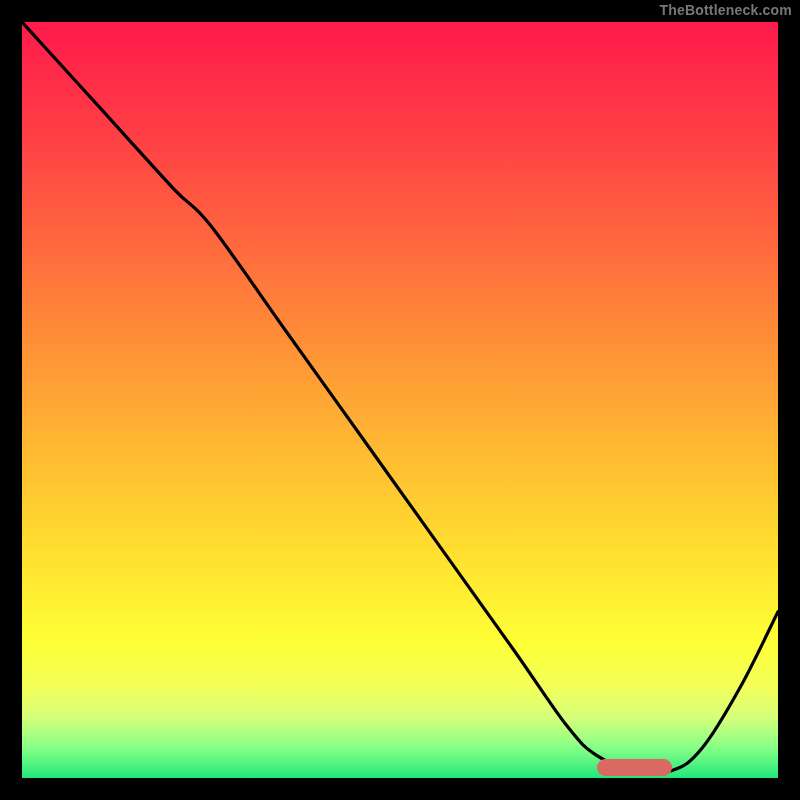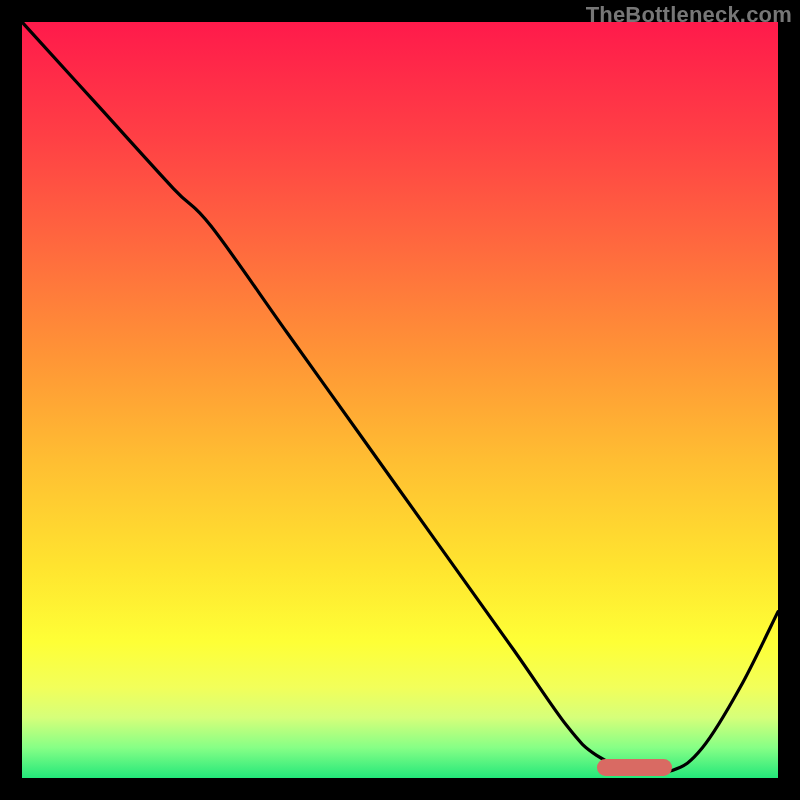--- a/index.html
+++ b/index.html
@@ -36,21 +36,21 @@
       #d6ff7a 92%,
       #86ff86 96%,
       #23e77a 100%
     );
   }
   .watermark {
     position: absolute;
     top: 2px;
     right: 8px;
     color: #777;
-    font-size: 22px;
+    font-size: 14px;
     font-weight: 600;
     letter-spacing: 0.2px;
     user-select: none;
   }
   svg.curve {
     position: absolute;
     left: 0;
     top: 0;
     width: 756px;
     height: 756px;

